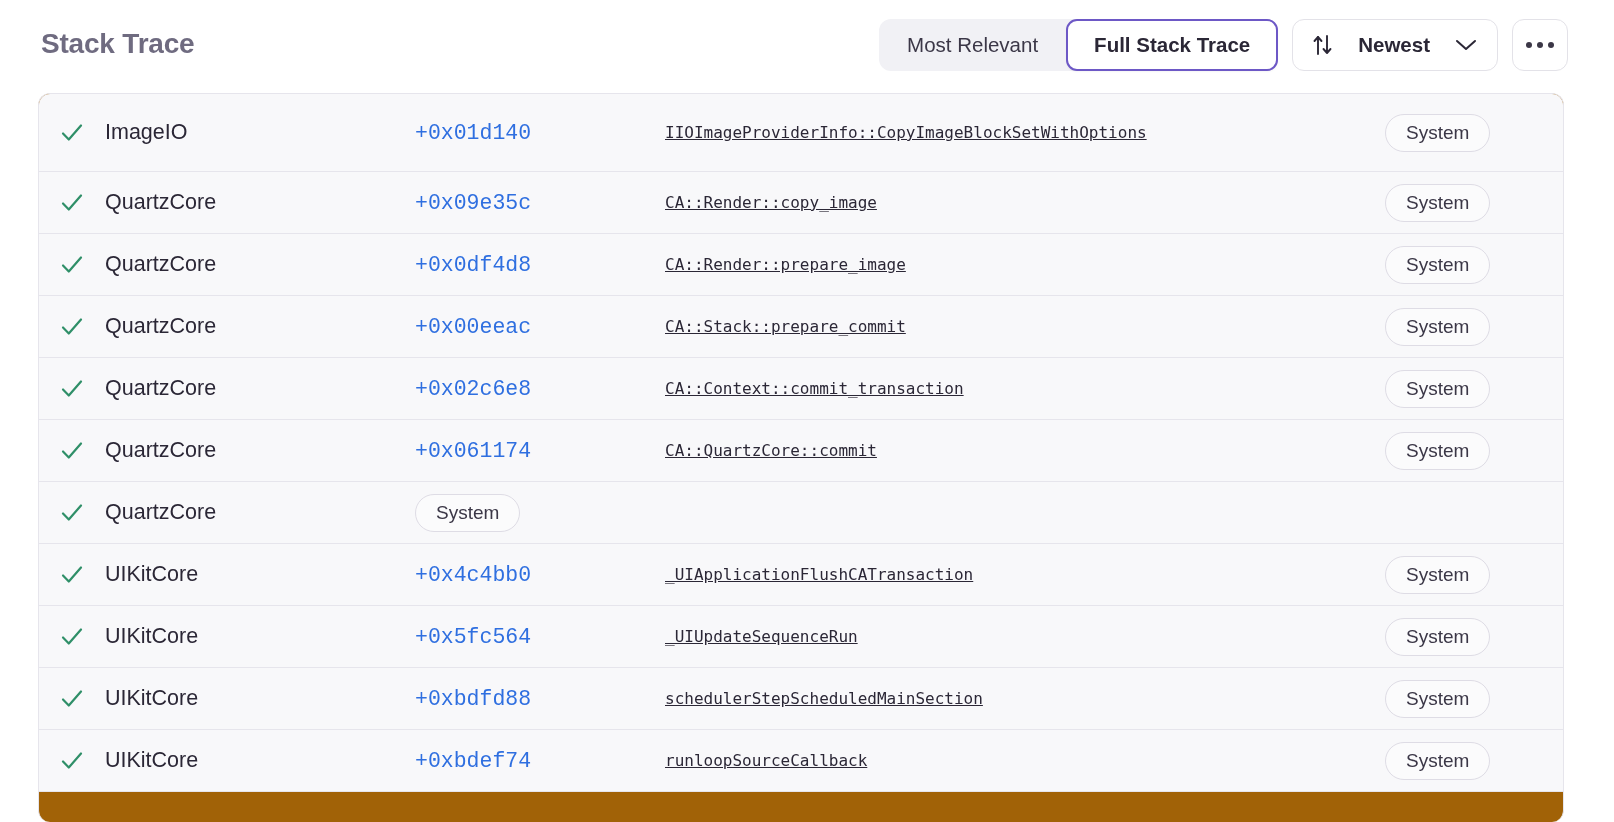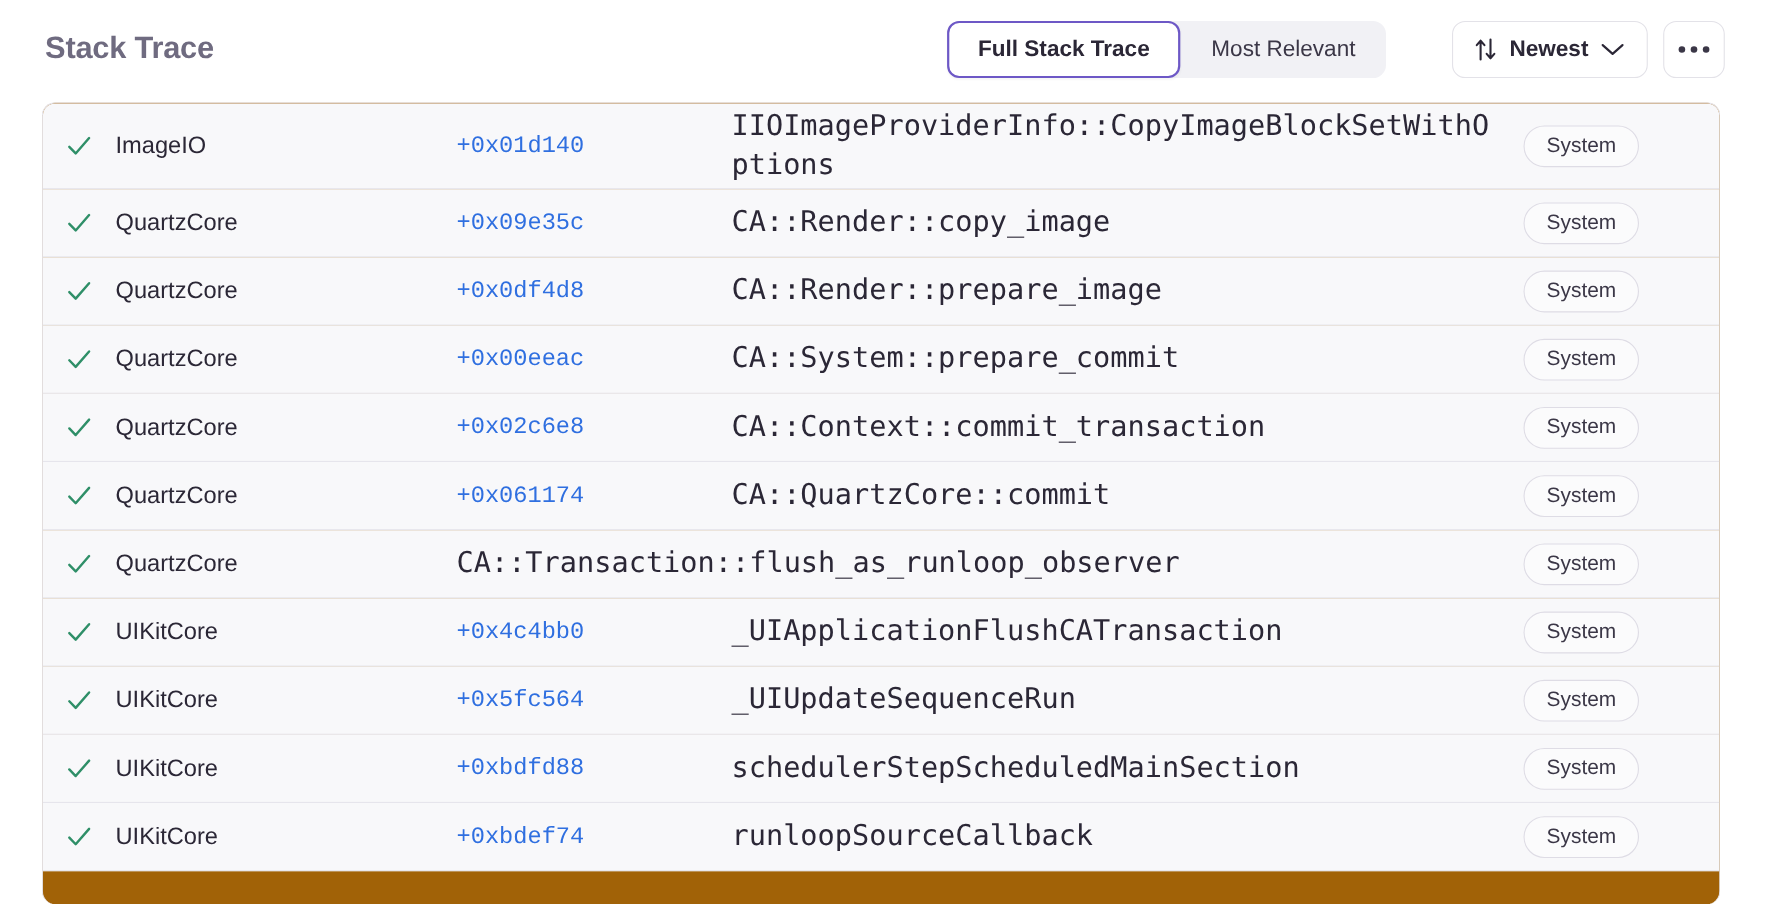--- a/index.html
+++ b/index.html
@@ -79,32 +79,31 @@
     font-weight: bold;
     color: #2b2736;
     border-radius: 11px;
     box-shadow: 0 1px 2px rgba(0,0,0,0.04);
   }
 
   
   .sort-button {
     display: flex;
     align-items: center;
-    gap: 11px;
+    gap: 25px;
     height: 52px;
     padding: 0 20px;
     background: #ffffff;
     border: 1.5px solid #e3e2e8;
     border-radius: 12px;
     font-size: 20.5px;
     font-weight: bold;
     color: #2b2736;
     cursor: pointer;
     white-space: nowrap;
-    margin-left: 46px;
   }
 
   .sort-glyph { display: flex; align-items: center; }
   .chev { display: flex; align-items: center; }
 
   .more-button {
     width: 56px;
     height: 52px;
     background: #ffffff;
     border: 1.5px solid #e3e2e8;
@@ -163,25 +162,26 @@
     flex: 0 0 250px;
     font-size: 21.5px;
     color: #2f6fe0;
     white-space: nowrap;
     font-family: Liberation Mono, monospace;
   }
 
   .cell-func {
     flex: 1 1 auto;
     font-family: "DejaVu Sans Mono", monospace;
-    font-size: 26px;
+    font-size: 16px;
     color: #2b2736;
     line-height: 1.32;
     padding-right: 24px;
     word-break: break-all;
+    text-decoration: underline;
   }
 
   .cell-badge {
     flex: 0 0 160px;
     display: flex;
   }
 
   .badge {
     display: inline-flex;
     align-items: center;
@@ -200,22 +200,22 @@
 <body>
 
 <div class="page">
 
   <div class="header">
     <div class="page-title">Stack Trace</div>
 
     <div class="header-controls">
 
       <div class="segmented">
+        <div class="segment">Most Relevant</div>
         <div class="segment selected">Full Stack Trace</div>
-        <div class="segment">Most Relevant</div>
       </div>
 
       <div class="sort-button">
         <span class="sort-glyph">
           <svg width="20" height="22" viewBox="0 0 20 22">
             <path d="M5 20 L5 3 M5 3 L1.5 7 M5 3 L8.5 7" fill="none" stroke="#2b2736" stroke-width="1.9" stroke-linecap="round" stroke-linejoin="round"></path>
             <path d="M14 2 L14 19 M14 19 L10.5 15 M14 19 L17.5 15" fill="none" stroke="#2b2736" stroke-width="1.9" stroke-linecap="round" stroke-linejoin="round"></path>
           </svg>
         </span>
         <span>Newest</span>
@@ -276,21 +276,21 @@
         </div>
       </div>
       <div class="row">
         <div class="cell-check">
           <svg width="26" height="26" viewBox="0 0 26 26">
             <path d="M4 13.5 L9.8 19.5 L22 5.5" fill="none" stroke="#2f8f68" stroke-width="2.2" stroke-linecap="round" stroke-linejoin="round"></path>
           </svg>
         </div>
         <div class="cell-module">QuartzCore</div>
         <div class="cell-offset">+0x00eeac</div>
-        <div class="cell-func">CA::System::prepare_commit</div>
+        <div class="cell-func">CA::Stack::prepare_commit</div>
         <div class="cell-badge">
           <span class="badge">System</span>
         </div>
       </div>
       <div class="row">
         <div class="cell-check">
           <svg width="26" height="26" viewBox="0 0 26 26">
             <path d="M4 13.5 L9.8 19.5 L22 5.5" fill="none" stroke="#2f8f68" stroke-width="2.2" stroke-linecap="round" stroke-linejoin="round"></path>
           </svg>
         </div>
@@ -314,21 +314,20 @@
           <span class="badge">System</span>
         </div>
       </div>
       <div class="row">
         <div class="cell-check">
           <svg width="26" height="26" viewBox="0 0 26 26">
             <path d="M4 13.5 L9.8 19.5 L22 5.5" fill="none" stroke="#2f8f68" stroke-width="2.2" stroke-linecap="round" stroke-linejoin="round"></path>
           </svg>
         </div>
         <div class="cell-module">QuartzCore</div>
-        <div class="cell-func">CA::Transaction::flush_as_runloop_observer</div>
         <div class="cell-badge">
           <span class="badge">System</span>
         </div>
       </div>
       <div class="row">
         <div class="cell-check">
           <svg width="26" height="26" viewBox="0 0 26 26">
             <path d="M4 13.5 L9.8 19.5 L22 5.5" fill="none" stroke="#2f8f68" stroke-width="2.2" stroke-linecap="round" stroke-linejoin="round"></path>
           </svg>
         </div>

